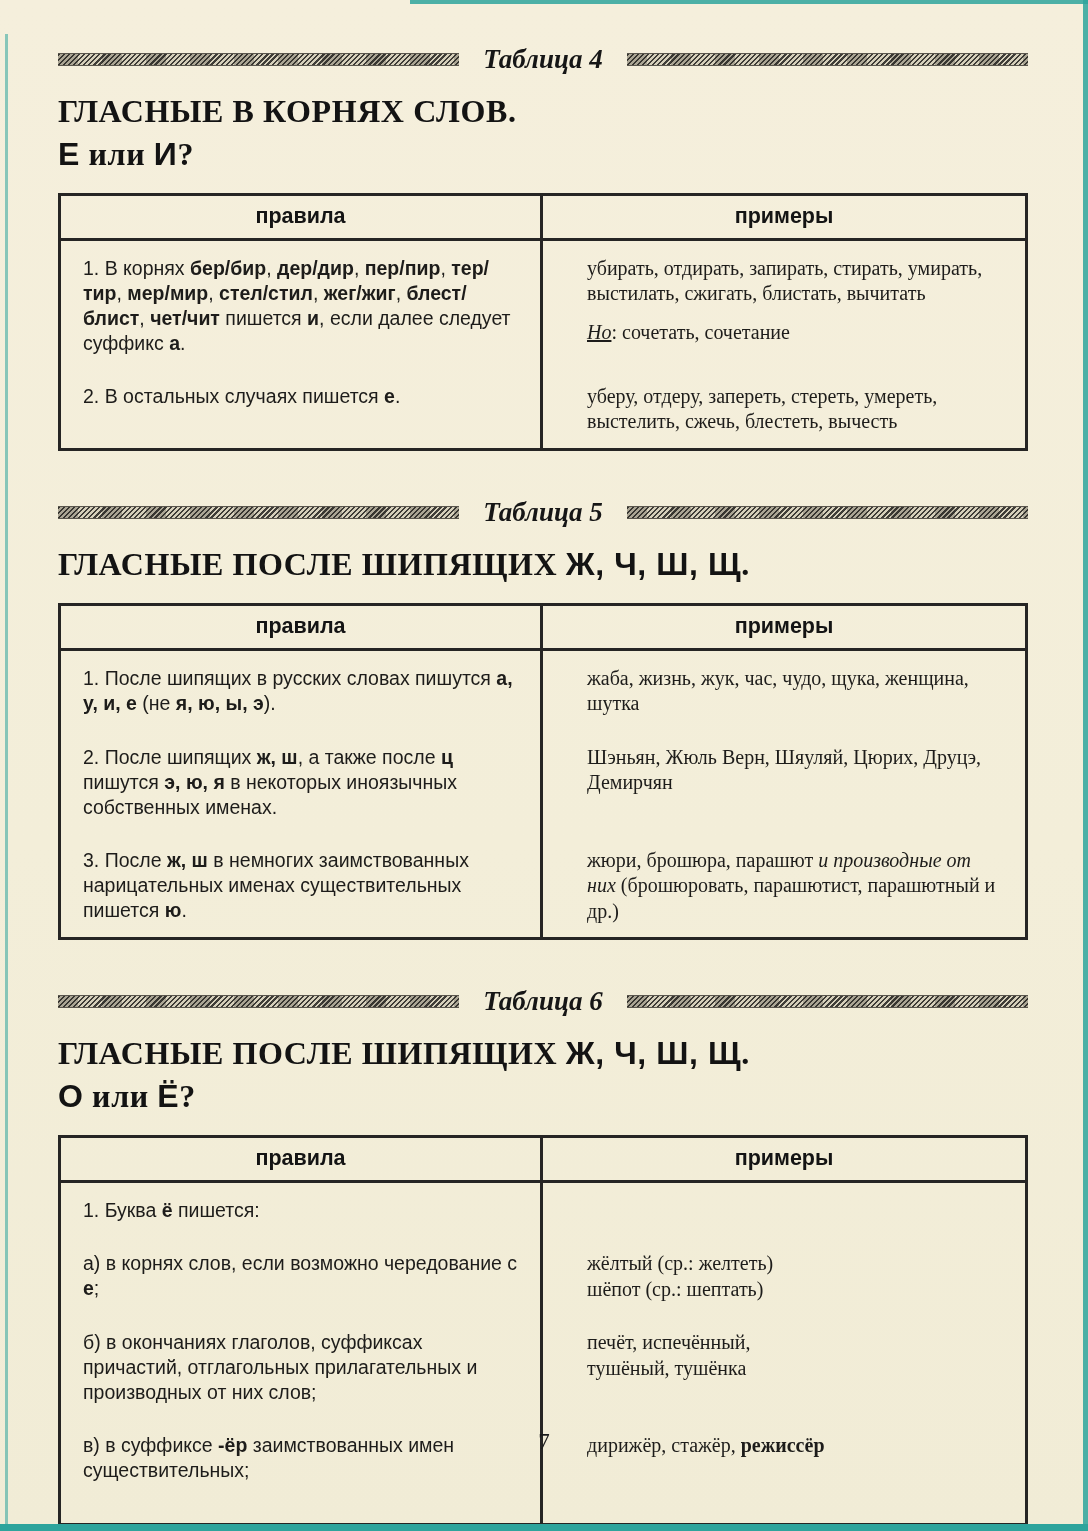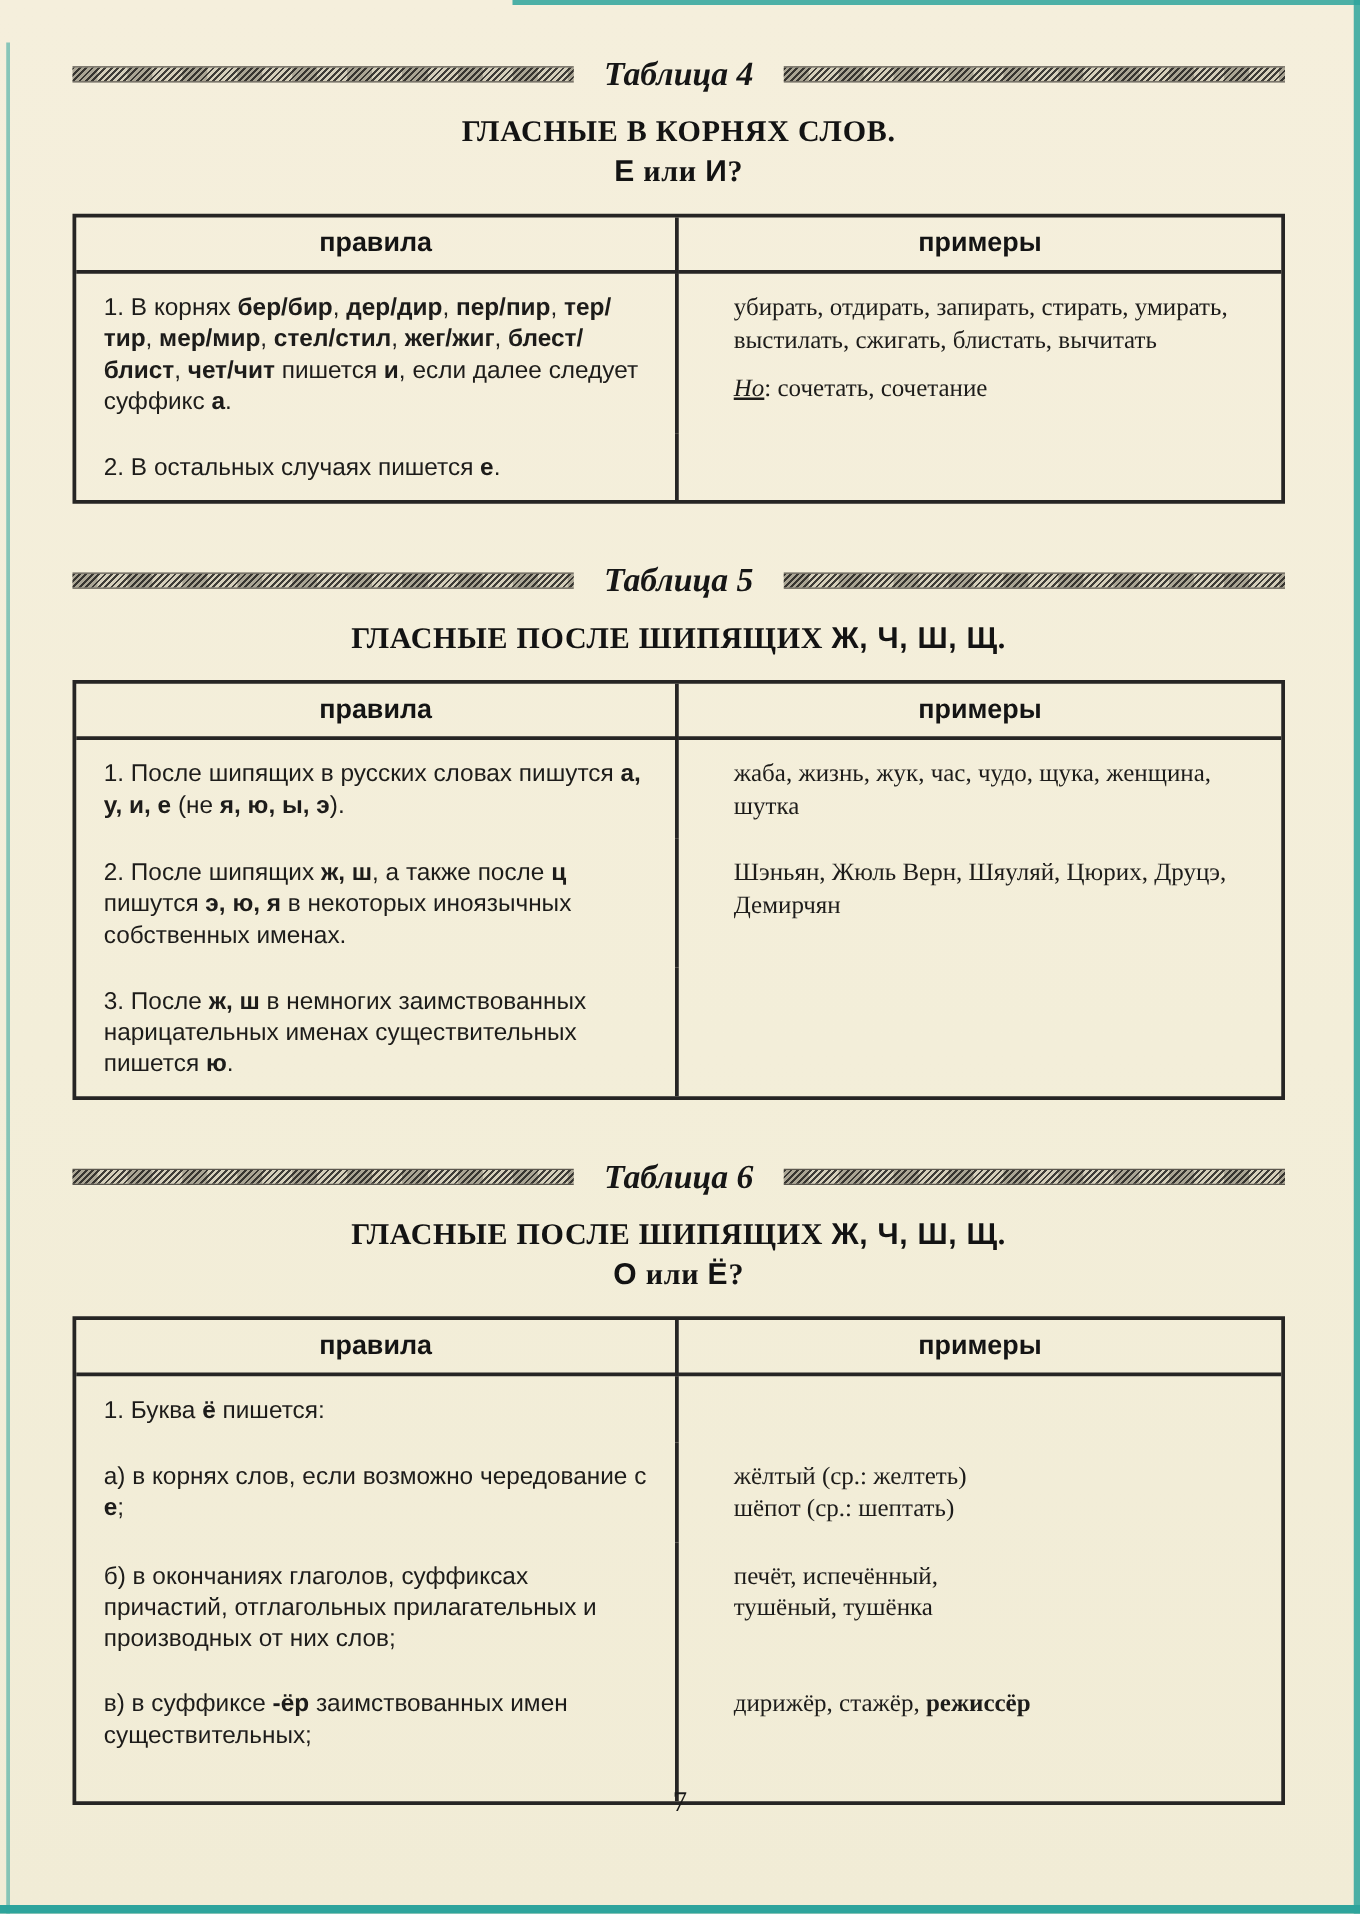--- a/index.html
+++ b/index.html
@@ -45,24 +45,23 @@
     font-size: 27px;
     margin: 0 24px;
     white-space: nowrap;
     color: #161616;
     text-align: center;
   }
 
   
   .title {
     margin: 15px 0 17px;
-    text-align: center;
     font-family: "Liberation Serif", serif;
     font-weight: 700;
-    font-size: 24px;
+    font-size: 32px;
     line-height: 1.34;
     letter-spacing: .6px;
     color: #131313;
   }
   .title .tline { display: block; }
   .title .ts { font-family: "Liberation Sans", sans-serif; font-weight: 700; }
 
   
   .grid-table {
     display: grid;
@@ -135,20 +134,23 @@
         <p class="para"><span>1. В корнях </span><span class="b">бер/бир</span><span>, </span><span class="b">дер/дир</span><span>, </span><span class="b">пер/пир</span><span>, </span><span class="b">тер/тир</span><span>, </span><span class="b">мер/мир</span><span>, </span><span class="b">стел/стил</span><span>, </span><span class="b">жег/жиг</span><span>, </span><span class="b">блест/блист</span><span>, </span><span class="b">чет/чит</span><span> пишется </span><span class="b">и</span><span>, если далее следует суффикс </span><span class="b">а</span><span>.</span></p>
       </div>
       <div class="td examples">
         <p class="para"><span>убирать, отдирать, запирать, стирать, умирать, выстилать, сжигать, блистать, вычитать</span></p>
         <p class="para"><span class="i u">Но</span><span>: сочетать, сочетание</span></p>
       </div>
 
       <div class="td rules cl">
         <p class="para"><span>2. В остальных случаях пишется </span><span class="b">е</span><span>.</span></p>
       </div>
+      <div class="td examples">
+        <p class="para"><span>уберу, отдеру, запереть, стереть, умереть, выстелить, сжечь, блестеть, вычесть</span></p>
+      </div>
     </div>
   </div>
 
   <div class="section">
     <div class="bar-row">
       <span class="hatch"></span>
       <span class="tbl-label">Таблица 5</span>
       <span class="hatch"></span>
     </div>
     <h1 class="title">
@@ -167,20 +169,23 @@
 
       <div class="td rules cl">
         <p class="para"><span>2. После шипящих </span><span class="b">ж, ш</span><span>, а также после </span><span class="b">ц</span><span> пишутся </span><span class="b">э, ю, я</span><span> в некоторых иноязычных собственных именах.</span></p>
       </div>
       <div class="td examples">
         <p class="para"><span>Шэньян, Жюль Верн, Шяуляй, Цюрих, Друцэ, Демирчян</span></p>
       </div>
 
       <div class="td rules cl">
         <p class="para"><span>3. После </span><span class="b">ж, ш</span><span> в немногих заимствованных нарицательных именах существительных пишется </span><span class="b">ю</span><span>.</span></p>
+      </div>
+      <div class="td examples">
+        <p class="para"><span>жюри, брошюра, парашют </span><span class="i">и производные от них</span><span> (брошюровать, парашютист, парашютный и др.)</span></p>
       </div>
     </div>
   </div>
 
   <div class="section">
     <div class="bar-row">
       <span class="hatch"></span>
       <span class="tbl-label">Таблица 6</span>
       <span class="hatch"></span>
     </div>

